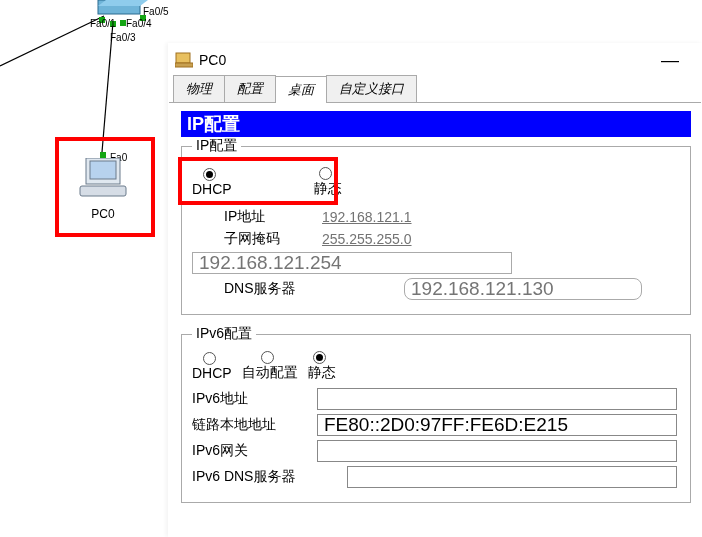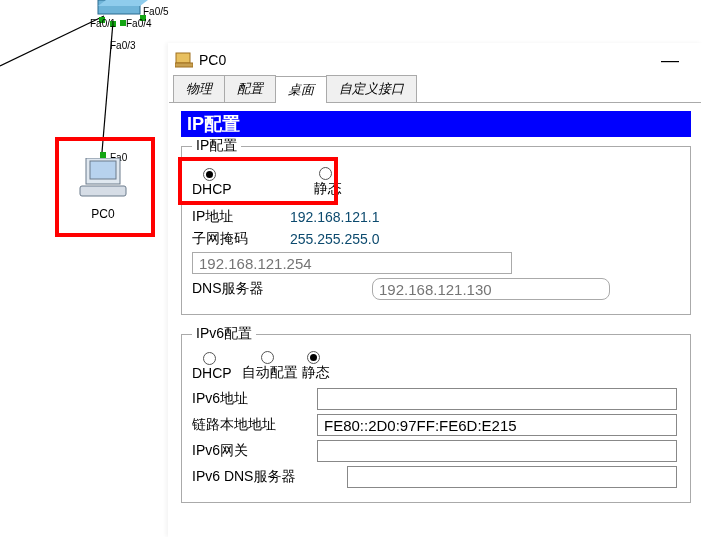--- a/index.html
+++ b/index.html
@@ -124,20 +124,21 @@
     font-size: 14px;
   }
   .row {
     display: flex;
     align-items: center;
     margin: 4px 0;
   }
   .label-col {
     width: 98px;
     font-size: 14px;
+    margin-left: 32px;
   }
   .label-col2 {
     width: 125px;
     font-size: 14px;
   }
   .label-col3 {
     width: 155px;
     font-size: 14px;
   }
   .radio-row {
@@ -165,52 +166,53 @@
   .radio-opt .radio.checked::after {
     content: '';
     width: 7px; height: 7px;
     background: #000;
     border-radius: 50%;
   }
   .field-input {
     border: 1px solid #888;
     height: 22px;
     padding: 0 6px;
-    font-size: 15px;
+    font-size: 19px;
     background: #fff;
     font-family: inherit;
   }
   .field-input.disabled {
     background: #fff;
     color: #757575;
     border: 1px solid #aaa;
   }
   .no-border {
     border: none;
-    color: #0c4a6e;
+    color: #737373;
+    text-decoration: underline;
   }
 </style>
 </head>
 <body>
 
 <div class="topology">
   <svg width="165" height="250">
 
     <rect x="98" y="0" width="42" height="14" fill="#6fb4d8" stroke="#2a6b8f"></rect>
     <polygon points="98,0 106,-6 148,-6 140,0" fill="#8fccec" transform="translate(0,6)"></polygon>
 
     <line x1="0" y1="66" x2="104" y2="16" stroke="#000" stroke-width="1.2"></line>
     <line x1="113" y1="22" x2="102" y2="152" stroke="#000" stroke-width="1.2"></line>
   </svg>
   <div class="green-sq" style="top:17px; left:99px;"></div>
   <div class="green-sq" style="top:21px; left:110px;"></div>
   <div class="green-sq" style="top:20px; left:120px;"></div>
   <div class="green-sq" style="top:15px; left:140px;"></div>
   <div class="port-label" style="top:18px; left:90px;">Fa0/1</div>
-  <div class="port-label" style="top:40px; left:110px;">Fa0/3</div>
+  <div class="port-label" style="top:32px; left:110px;">Fa0/3</div>
   <div class="port-label" style="top:18px; left:126px;">Fa0/4</div>
   <div class="port-label" style="top:6px; left:143px;">Fa0/5</div>
 
   <div class="green-sq" style="top:152px; left:100px;"></div>
   <div class="port-label" style="top:152px; left:110px;">Fa0</div>
   <div class="pc-icon" style="top:158px; left:78px;">
     <svg width="50" height="45">
       <rect x="8" y="0" width="34" height="26" fill="#e0e8f0" stroke="#6b7a8b"></rect>
       <rect x="12" y="3" width="26" height="18" fill="#b7d2ee" stroke="#6b7a8b"></rect>
       <rect x="2" y="28" width="46" height="10" rx="2" fill="#d6dde6" stroke="#6b7a8b"></rect>
@@ -276,21 +278,21 @@
       </div>
     </fieldset>
 
     <fieldset>
       <legend>IPv6配置</legend>
       <div class="radio-row" style="margin:2px 0 6px 0;">
         <span class="radio-opt" style="margin-right:6px">
           <span class="radio"></span>
           <span>DHCP</span>
         </span>
-        <span class="radio-opt" style="margin-right:0">
+        <span class="radio-opt" style="margin-right:6px">
           <span class="radio"></span>
           <span>自动配置</span>
         </span>
         <span class="radio-opt">
           <span class="radio checked"></span>
           <span>静态</span>
         </span>
       </div>
       <div class="row">
         <span class="label-col2">IPv6地址</span>

